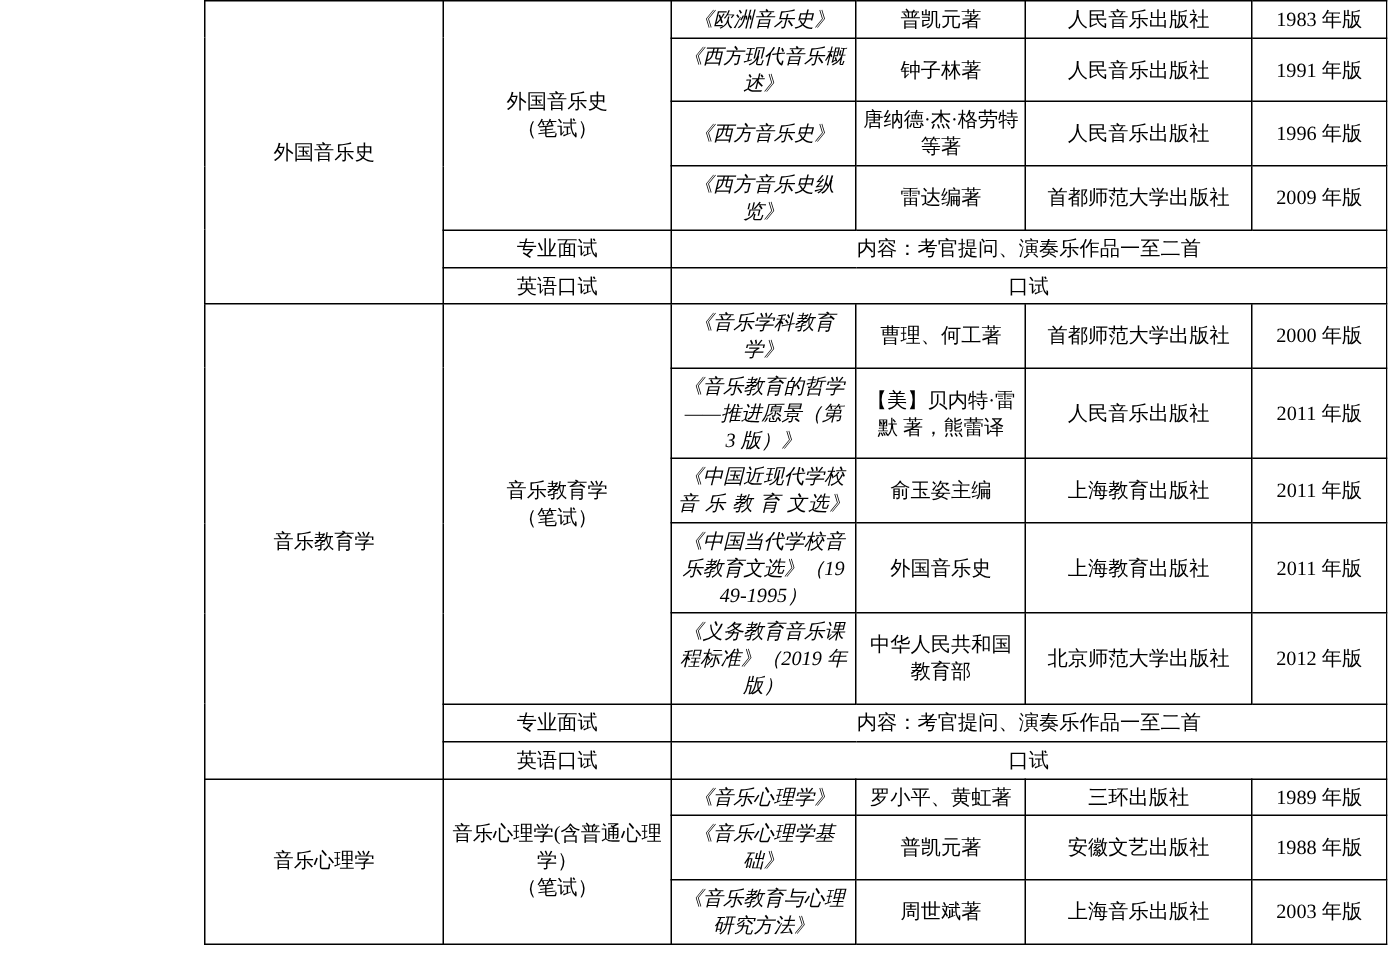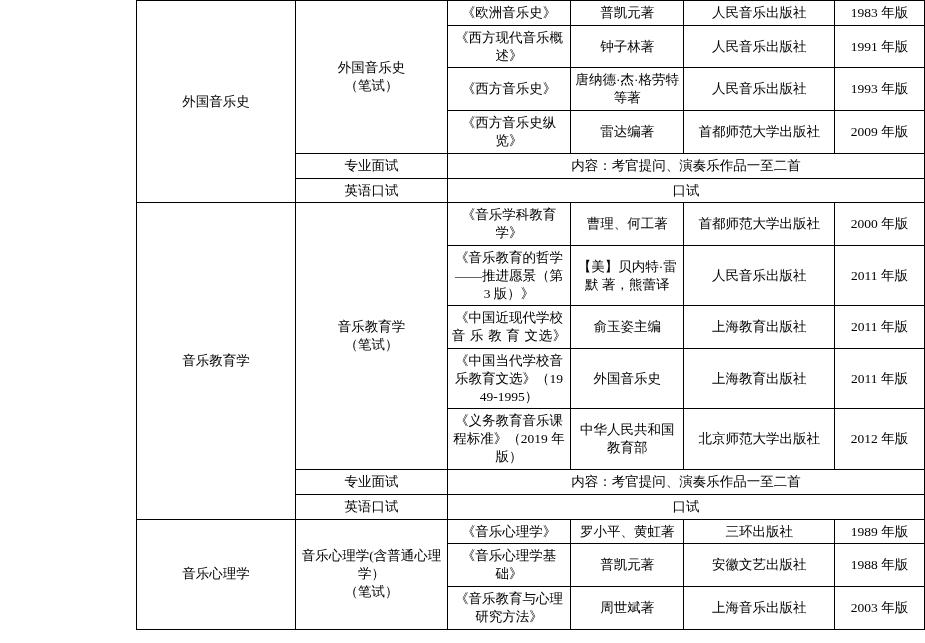--- a/index.html
+++ b/index.html
@@ -34,21 +34,21 @@
   
   col.c0{width:152px;}
   col.c1{width:145px;}
   col.c2{width:118px;}
   col.c3{width:108px;}
   col.c4{width:144px;}
   col.c5{width:86px;}
 
   td.subj{font-size:14px;}
   td.exam{font-size:14px;}
-  td.book{text-align:center;}
+  td.book{text-align:center;font-style:italic;}
   td.wide{text-align:center;}
   td.justify{
     text-align:justify;
     text-align-last:justify;
     padding-left:6px;
     padding-right:6px;
     margin-left:48px;
   }
   .nowrap{white-space:nowrap;}
 </style>
@@ -78,21 +78,21 @@
       <tr>
         <td class="book">《西方现代音乐概述》</td>
         <td>钟子林著</td>
         <td>人民音乐出版社</td>
         <td class="nowrap">1991 年版</td>
       </tr>
       <tr>
         <td class="book">《西方音乐史》</td>
         <td>唐纳德·杰·格劳特等著</td>
         <td>人民音乐出版社</td>
-        <td class="nowrap">1993 年版</td>
+        <td class="nowrap">1996 年版</td>
       </tr>
       <tr>
         <td class="book">《西方音乐史纵览》</td>
         <td>雷达编著</td>
         <td>首都师范大学出版社</td>
         <td class="nowrap">2009 年版</td>
       </tr>
       <tr>
         <td class="exam">专业面试</td>
         <td class="wide" colspan="4">内容：考官提问、演奏乐作品一至二首</td>

